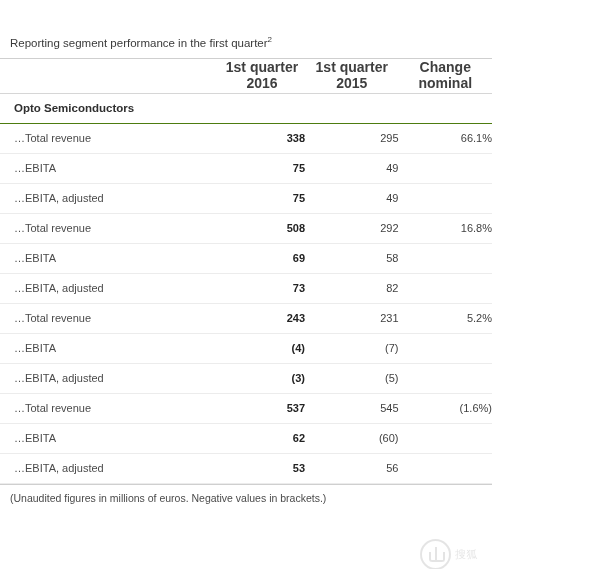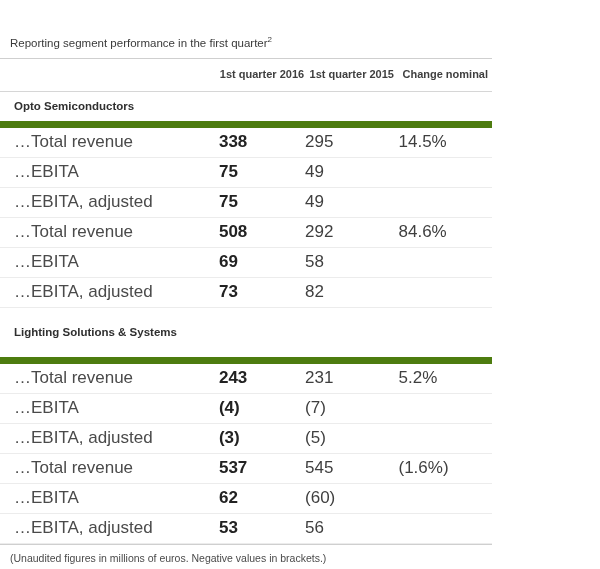--- a/index.html
+++ b/index.html
@@ -45,55 +45,55 @@
   table.seg col.c-q2 { width: 19%; }
   table.seg col.c-ch { width: 19%; }
 
   table.seg th, table.seg td {
     padding: 0;
     vertical-align: middle;
   }
   tr.head th {
     height: 30px;
     font-weight: bold;
-    font-size: 11px;
+    font-size: 14px;
     color: #3f3f3f;
     border-bottom: 1px solid #d6d6d6;
     text-align: center;
     padding-bottom: 2px;
   }
   tr.head th.blank {
     border-bottom: 1px solid #d6d6d6;
   }
   tr.group td {
     height: 29px;
-    border-bottom: 7px solid #4d7c0f;
+    border-bottom: 1px solid #4d7c0f;
     font-weight: bold;
     color: #2f2f2f;
     padding-left: 14px;
     font-size: 11.5px;
     line-height: 1.32;
   }
   tr.group.tall td {
     height: 43px;
     padding-top: 3px;
     padding-bottom: 3px;
   }
   tr.item td {
     height: 29px;
     border-bottom: 1px solid #ececec;
-    font-size: 17px;
+    font-size: 11px;
     color: #3f3f3f;
   }
   tr.item td.label {
     padding-left: 14px;
     color: #4a4a4a;
   }
   tr.item td.num {
-    text-align: left;
+    text-align: right;
   }
   tr.item td.num.bold {
     font-weight: bold;
     color: #222222;
   }
   tr.item:last-child td {
     border-bottom: 1px solid #ececec;
   }
   .footnote {
     padding: 7px 10px 6px 10px;
@@ -172,57 +172,54 @@
     </thead>
     <tbody>
 
       <tr class="group">
         <td colspan="4">Opto Semiconductors</td>
       </tr>
       <tr class="item">
         <td class="label">…Total revenue</td>
         <td class="num bold">338</td>
         <td class="num">295</td>
-        <td class="num">14.5%</td>
+        <td class="num">66.1%</td>
       </tr>
       <tr class="item">
         <td class="label">…EBITA</td>
         <td class="num bold">75</td>
         <td class="num">49</td>
         <td class="num"></td>
       </tr>
       <tr class="item">
         <td class="label">…EBITA, adjusted</td>
         <td class="num bold">75</td>
         <td class="num">49</td>
         <td class="num"></td>
       </tr>
 
       <tr class="item">
         <td class="label">…Total revenue</td>
         <td class="num bold">508</td>
         <td class="num">292</td>
-        <td class="num">84.6%</td>
+        <td class="num">16.8%</td>
       </tr>
       <tr class="item">
         <td class="label">…EBITA</td>
         <td class="num bold">69</td>
         <td class="num">58</td>
         <td class="num"></td>
       </tr>
       <tr class="item">
         <td class="label">…EBITA, adjusted</td>
         <td class="num bold">73</td>
         <td class="num">82</td>
         <td class="num"></td>
       </tr>
 
-      <tr class="group tall">
-        <td colspan="4">Lighting Solutions &amp; Systems</td>
-      </tr>
       <tr class="item">
         <td class="label">…Total revenue</td>
         <td class="num bold">243</td>
         <td class="num">231</td>
         <td class="num">5.2%</td>
       </tr>
       <tr class="item">
         <td class="label">…EBITA</td>
         <td class="num bold">(4)</td>
         <td class="num">(7)</td>
@@ -252,14 +249,18 @@
         <td class="num bold">53</td>
         <td class="num">56</td>
         <td class="num"></td>
       </tr>
 
     </tbody>
   </table>
 
   <div class="footnote">(Unaudited figures in millions of euros. Negative values in brackets.)</div>
 
+  <div class="watermark">
+    <div class="wm-mark"></div>
+    <div class="wm-text">搜狐</div>
+  </div>
 
 </div>
 
 </body></html>

